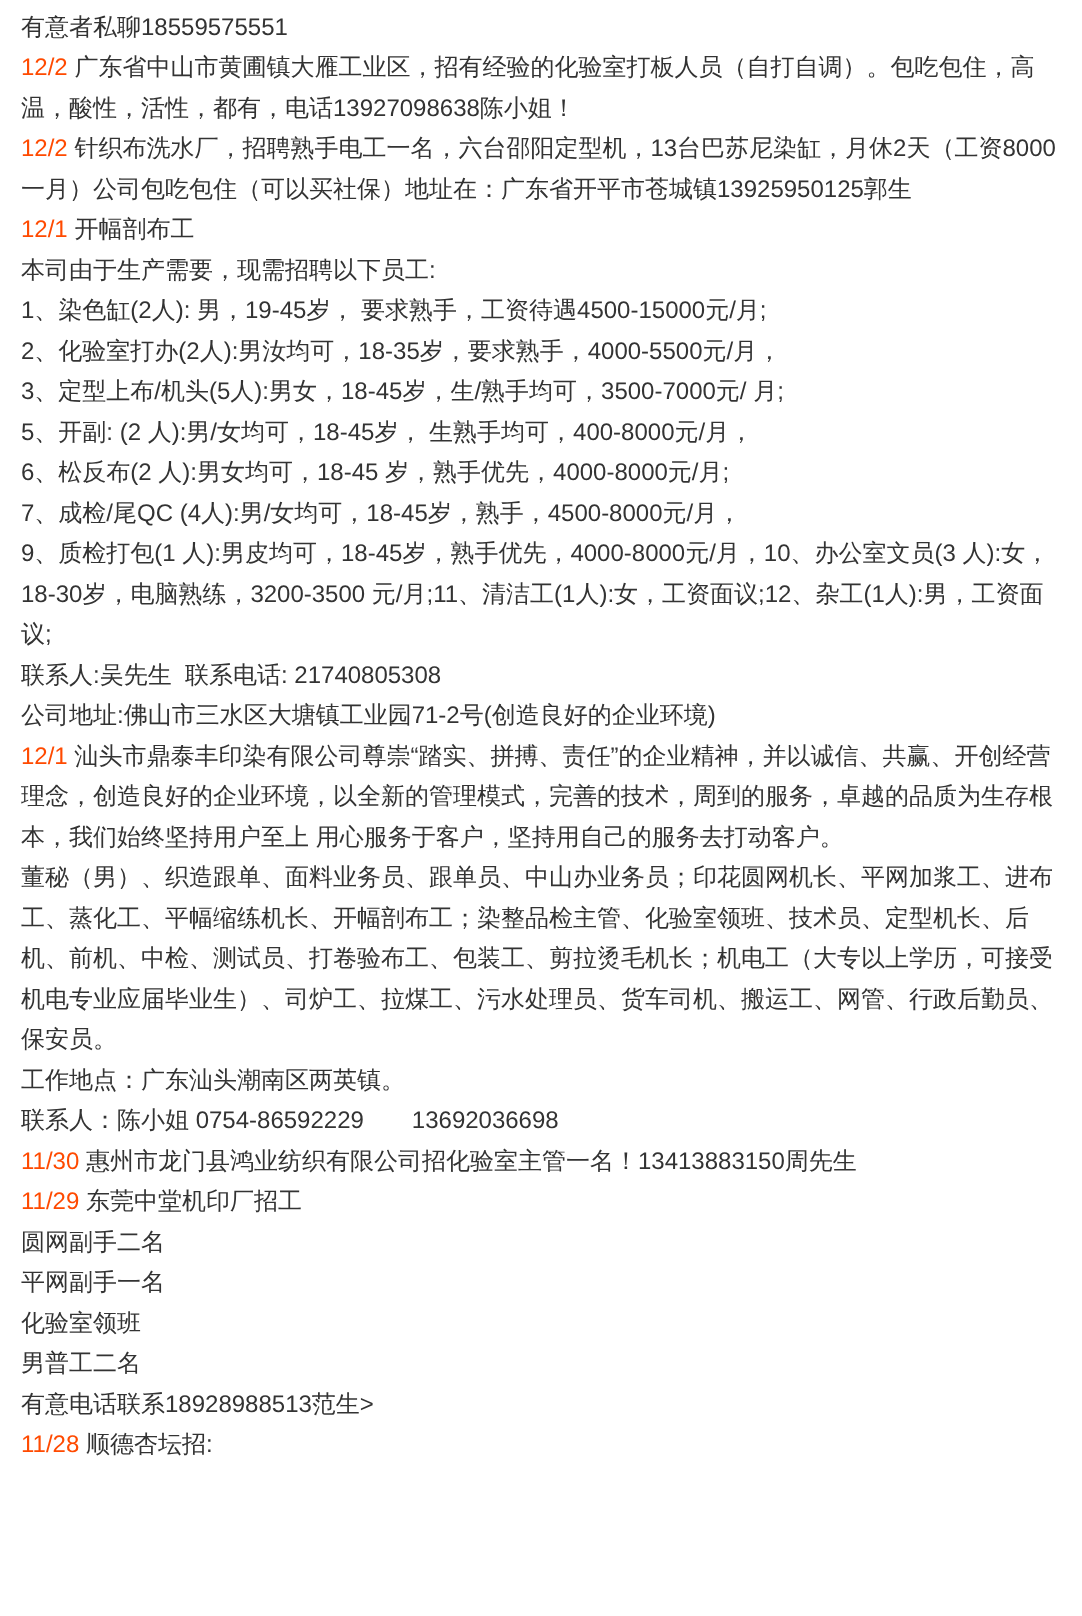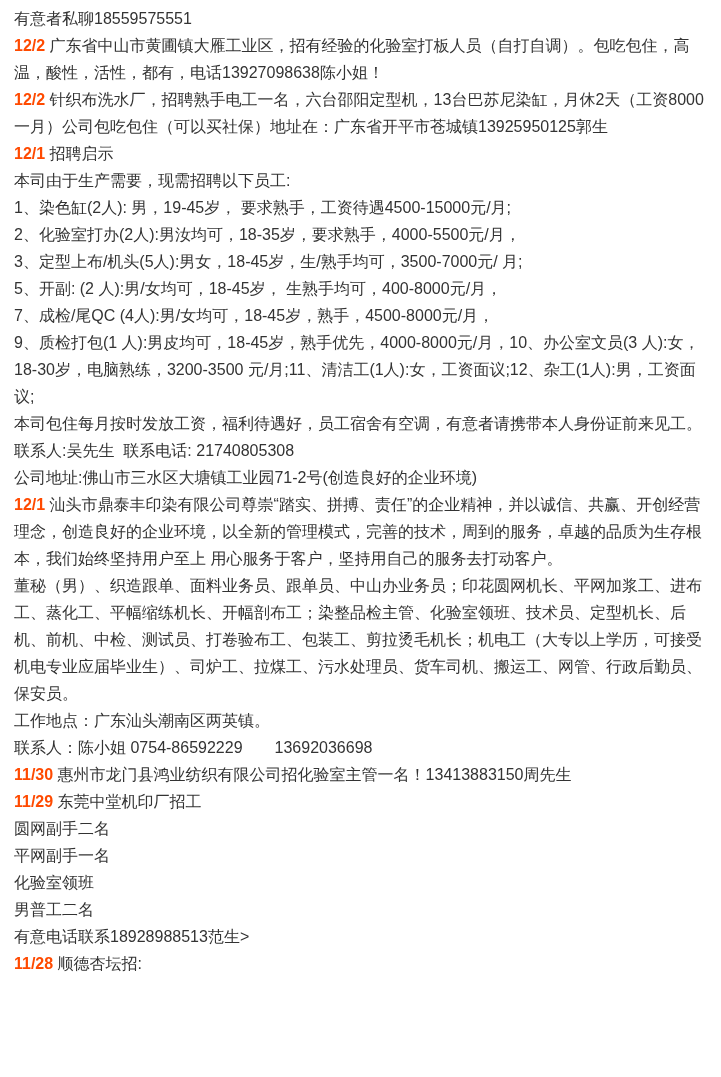--- a/index.html
+++ b/index.html
@@ -20,39 +20,39 @@
   .line {
     margin: 0;
     font-size: 16px;
     line-height: 27px;
     color: #333333;
     word-break: break-all;
     white-space: pre-wrap;
   }
   .date {
     color: #ff4a00;
-    font-weight: bold;
+    font-weight: normal;
   }
 </style>
 </head>
 <body>
 
 <div class="post-list">
     <p class="line"><span>有意者私聊18559575551</span></p>
     <p class="line"><span class="date">12/2</span> <span>广东省中山市黄圃镇大雁工业区，招有经验的化验室打板人员（自打自调）。包吃包住，高温，酸性，活性，都有，电话13927098638陈小姐！</span></p>
     <p class="line"><span class="date">12/2</span> <span>针织布洗水厂，招聘熟手电工一名，六台邵阳定型机，13台巴苏尼染缸，月休2天（工资8000一月）公司包吃包住（可以买社保）地址在：广东省开平市苍城镇13925950125郭生</span></p>
-    <p class="line"><span class="date">12/1</span> <span>招聘启示</span></p>
+    <p class="line"><span class="date">12/1</span> <span>开幅剖布工</span></p>
     <p class="line"><span>本司由于生产需要，现需招聘以下员工:</span></p>
     <p class="line"><span>1、染色缸(2人): 男，19-45岁， 要求熟手，工资待遇4500-15000元/月;</span></p>
     <p class="line"><span>2、化验室打办(2人):男汝均可，18-35岁，要求熟手，4000-5500元/月，</span></p>
     <p class="line"><span>3、定型上布/机头(5人):男女，18-45岁，生/熟手均可，3500-7000元/ 月;</span></p>
     <p class="line"><span>5、开副: (2 人):男/女均可，18-45岁， 生熟手均可，400-8000元/月，</span></p>
+    <p class="line"><span>6、松反布(2 人):男女均可，18-45 岁，熟手优先，4000-8000元/月;</span></p>
     <p class="line"><span>7、成检/尾QC (4人):男/女均可，18-45岁，熟手，4500-8000元/月，</span></p>
     <p class="line"><span>9、质检打包(1 人):男皮均可，18-45岁，熟手优先，4000-8000元/月，10、办公室文员(3 人):女，18-30岁，电脑熟练，3200-3500 元/月;11、清洁工(1人):女，工资面议;12、杂工(1人):男，工资面议;</span></p>
-    <p class="line"><span>本司包住每月按时发放工资，福利待遇好，员工宿舍有空调，有意者请携带本人身份证前来见工。</span></p>
     <p class="line"><span>联系人:吴先生  联系电话: 21740805308</span></p>
     <p class="line"><span>公司地址:佛山市三水区大塘镇工业园71-2号(创造良好的企业环境)</span></p>
     <p class="line"><span class="date">12/1</span> <span>汕头市鼎泰丰印染有限公司尊崇“踏实、拼搏、责任”的企业精神，并以诚信、共赢、开创经营理念，创造良好的企业环境，以全新的管理模式，完善的技术，周到的服务，卓越的品质为生存根本，我们始终坚持用户至上 用心服务于客户，坚持用自己的服务去打动客户。</span></p>
     <p class="line"><span>董秘（男）、织造跟单、面料业务员、跟单员、中山办业务员；印花圆网机长、平网加浆工、进布工、蒸化工、平幅缩练机长、开幅剖布工；染整品检主管、化验室领班、技术员、定型机长、后机、前机、中检、测试员、打卷验布工、包装工、剪拉烫毛机长；机电工（大专以上学历，可接受机电专业应届毕业生）、司炉工、拉煤工、污水处理员、货车司机、搬运工、网管、行政后勤员、保安员。</span></p>
     <p class="line"><span>工作地点：广东汕头潮南区两英镇。</span></p>
     <p class="line"><span>联系人：陈小姐 0754-86592229　　13692036698</span></p>
     <p class="line"><span class="date">11/30</span> <span>惠州市龙门县鸿业纺织有限公司招化验室主管一名！13413883150周先生</span></p>
     <p class="line"><span class="date">11/29</span> <span>东莞中堂机印厂招工</span></p>
     <p class="line"><span>圆网副手二名</span></p>
     <p class="line"><span>平网副手一名</span></p>

